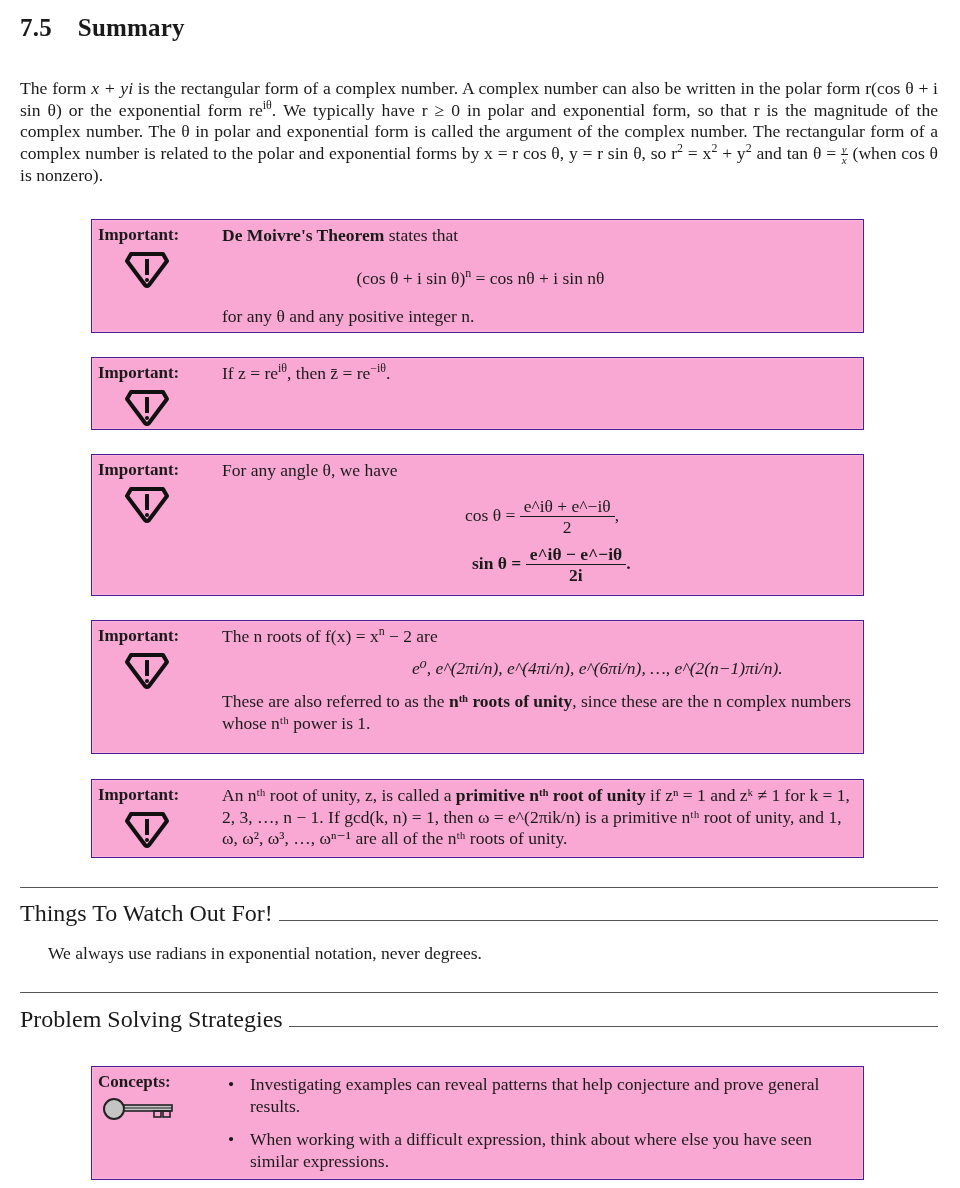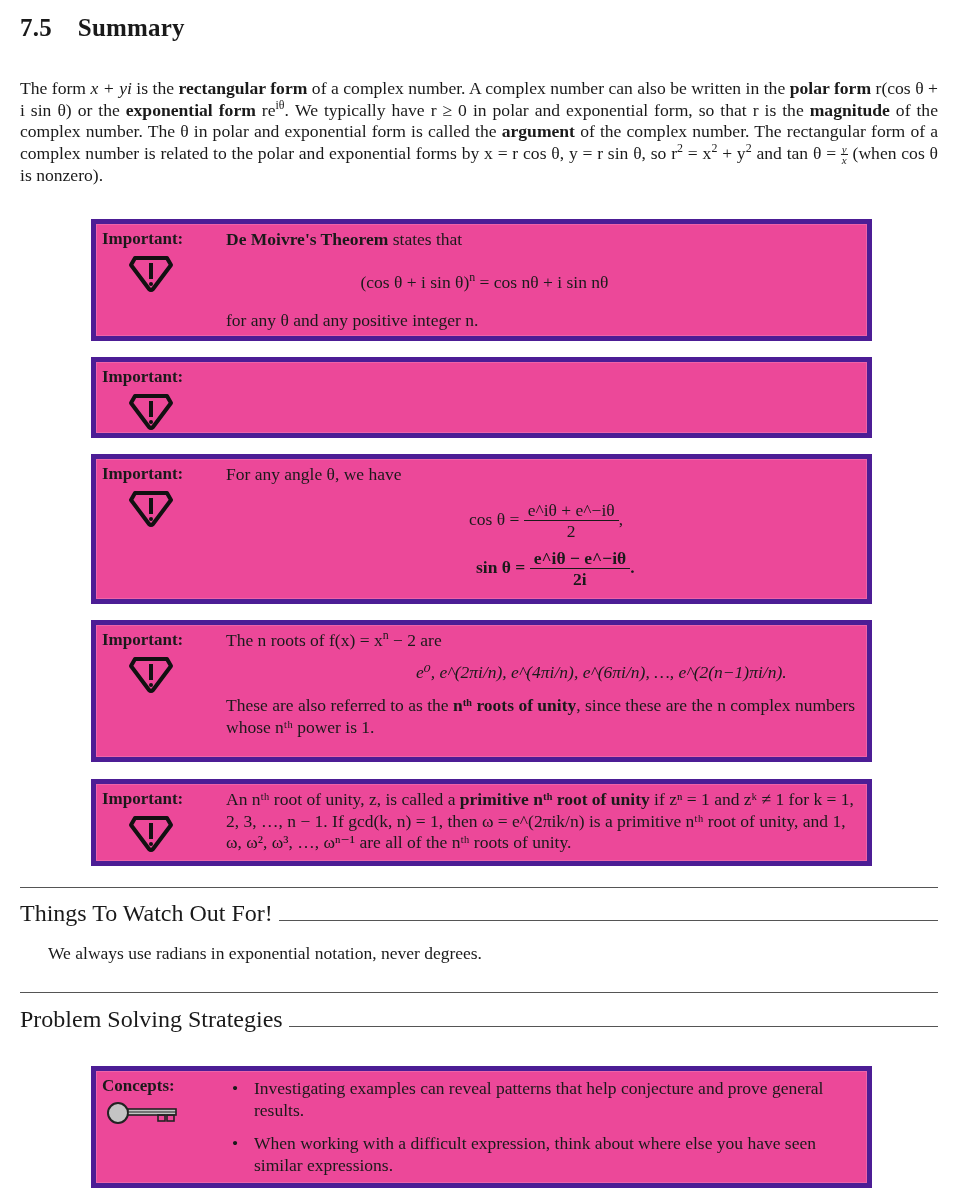--- a/index.html
+++ b/index.html
@@ -11,30 +11,30 @@
   }
   .section-title {
     position:absolute; left:20px; top:14px;
     font-size:25px; font-weight:bold; letter-spacing:0.2px;
   }
   .section-title .num { margin-right:26px; }
   .intro {
     position:absolute; left:20px; top:78px; width:918px;
     font-size:17.6px; line-height:21.6px; text-align:justify;
   }
-  .intro b { font-weight:bold; }
+  .intro b { font-weight:normal; }
   i.m { font-style:italic; }
   sup { font-size:0.68em; line-height:0; }
   .frac { display:inline-block; vertical-align:middle; text-align:center; font-size:11px; line-height:10px; font-style:italic; }
   .frac span { display:block; }
   .frac .num2 { border-bottom:1px solid #1a1a1a; padding:0 1px; }
 
   .box {
     position:absolute; left:91px; width:771px;
-    background:#ec4899; border:5px solid #4c1d95;
+    background:#f9a8d4; border:1px solid #4c1d95;
     box-shadow: inset 0 0 0 1px rgba(255,255,255,0.15);
   }
   .box .label {
     position:absolute; left:6px; top:5px;
     font-size:17px; font-weight:bold;
   }
   .box .icon { position:absolute; left:31px; top:30px; width:48px; height:38px; }
   .box .content {
     position:absolute; left:130px; top:5px; right:4px;
     font-size:17.5px; line-height:21.5px;
@@ -81,20 +81,23 @@
   </div>
 </div>
 
 <div class="box" style="top:357px;height:71px;">
   <div class="label">Important:</div>
   <svg class="icon" viewBox="0 0 48 38">
     <path d="M8 4 L40 4 L44 11 L26 35 Q24 37 22 35 L4 11 Z" fill="none" stroke="#111" stroke-width="4" stroke-linejoin="round"></path>
     <rect x="22" y="9" width="4" height="16" fill="#111"></rect>
     <circle cx="24" cy="30" r="2" fill="#111"></circle>
   </svg>
+  <div class="content">
+    <span>If z = re</span><sup>iθ</sup><span>, then z̄ = re</span><sup>−iθ</sup><span>.</span>
+  </div>
 </div>
 
 <div class="box" style="top:454px;height:140px;">
   <div class="label">Important:</div>
   <svg class="icon" viewBox="0 0 48 38">
     <path d="M8 4 L40 4 L44 11 L26 35 Q24 37 22 35 L4 11 Z" fill="none" stroke="#111" stroke-width="4" stroke-linejoin="round"></path>
     <rect x="22" y="9" width="4" height="16" fill="#111"></rect>
     <circle cx="24" cy="30" r="2" fill="#111"></circle>
   </svg>
   <div class="content">

